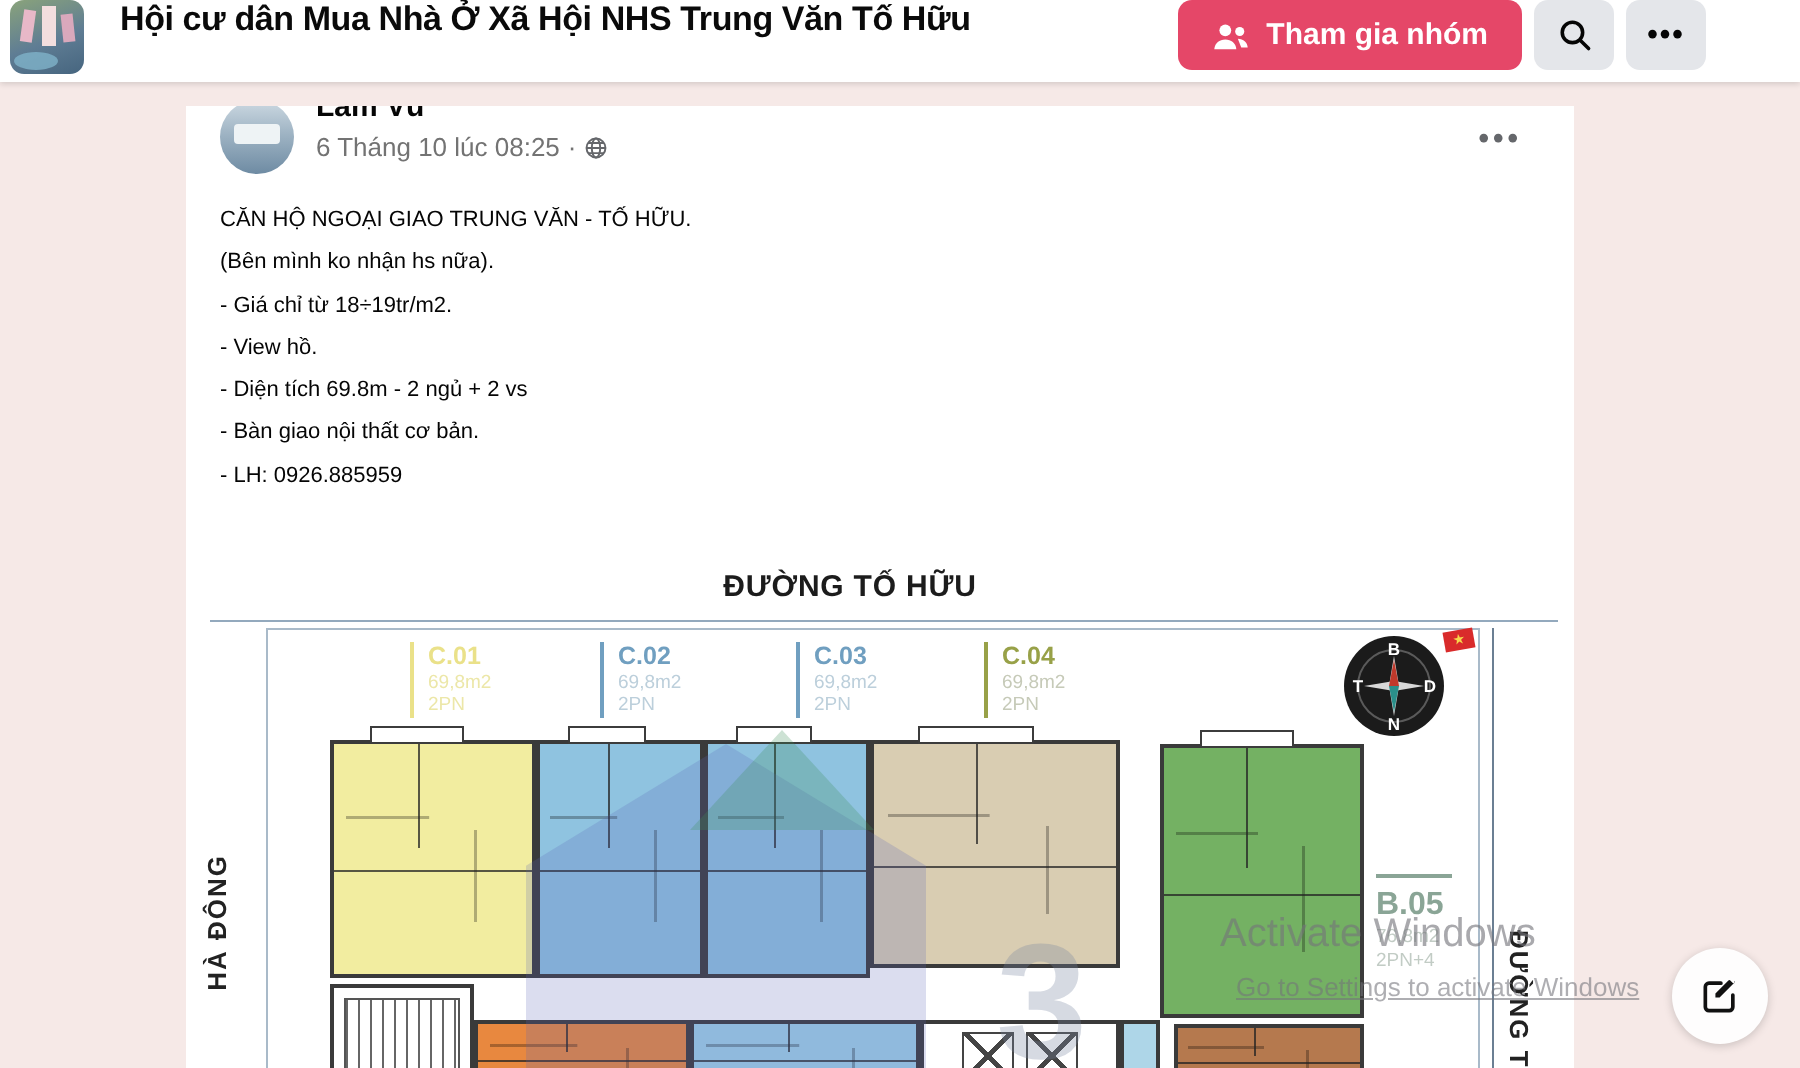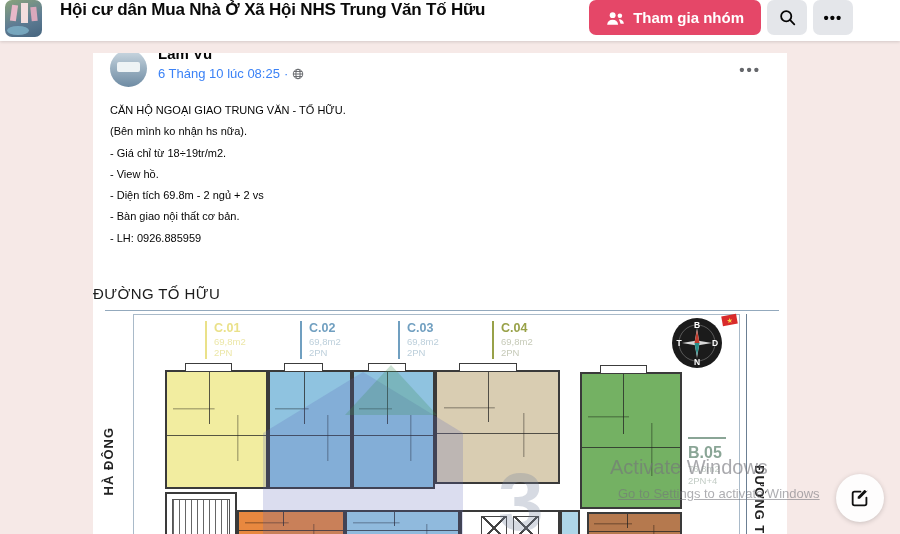--- a/index.html
+++ b/index.html
@@ -49,27 +49,27 @@
     position:absolute; left:93px; top:53px; width:694px; height:493px;
     background:#fff; overflow:hidden;
   }
   .author-avatar {
     position:absolute; left:17px; top:-3px; width:37px; height:37px; border-radius:50%;
     background:linear-gradient(180deg,#cdd9e2 0%,#9fb4c4 45%,#6e8ba3 100%);
     overflow:hidden;
   }
   .author-avatar::after { content:""; position:absolute; left:7px; top:12px; width:23px; height:10px; background:#eef3f5; border-radius:2px; }
   .author-name { position:absolute; left:65px; top:-8px; font-size:15px; font-weight:bold; color:#050505; }
-  .post-meta { position:absolute; left:65px; top:13px; font-size:13px; color:#3b82f6; display:flex; align-items:center; gap:4px; }
+  .post-meta { position:absolute; left:65px; top:13px; font-size:13px; color:#737373; display:flex; align-items:center; gap:4px; }
   .post-more { position:absolute; right:26px; top:8px; border:none; background:transparent; color:#65676b; font-size:15px; letter-spacing:2px; font-weight:bold; cursor:pointer; }
   .post-text { position:absolute; left:17px; top:47px; width:620px; font-size:11px; line-height:21.3px; color:#050505; }
 
   
   .post-image { position:absolute; left:0; top:224px; width:694px; height:269px; background:#fff; overflow:hidden; cursor:pointer; }
-  .fp-street-top { position:absolute; top:8px; left:0; width:664px; text-align:left; font-size:15px; font-weight:normal; color:#1c1c1c; letter-spacing:.4px; }
+  .fp-street-top { position:absolute; top:8px; left:0; width:664px; text-align:center; font-size:15px; font-weight:bold; color:#1c1c1c; letter-spacing:.4px; }
   .fp-topline { position:absolute; top:33px; left:12px; right:8px; border-top:1.5px solid #93a9bd; }
   .fp-frame { position:absolute; left:40px; top:37px; width:607px; height:240px; border:1px solid #a9bac9; }
   .fp-roadline-right { position:absolute; left:653px; top:37px; bottom:0; border-left:1.5px solid #6b7f93; }
 
   .fp-label { position:absolute; top:44px; padding-left:7px; border-left:2px solid #0f766e; line-height:1.2; }
   .fp-label .nm { font-weight:bold; font-size:12.5px; }
   .fp-label .sub { font-size:9.5px; }
 
   .fp-b05 { position:absolute; left:595px; top:160px; line-height:1.25; }
   .fp-b05 .bar { width:38px; height:2px; margin-bottom:4px; }

